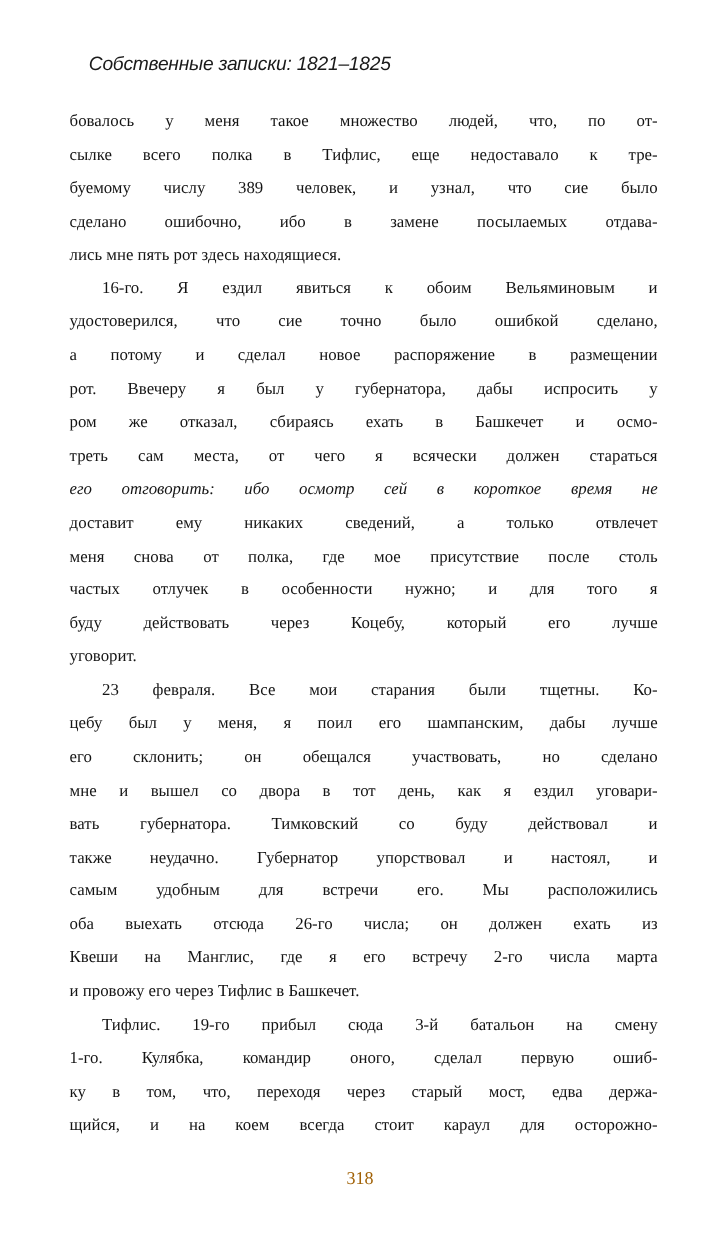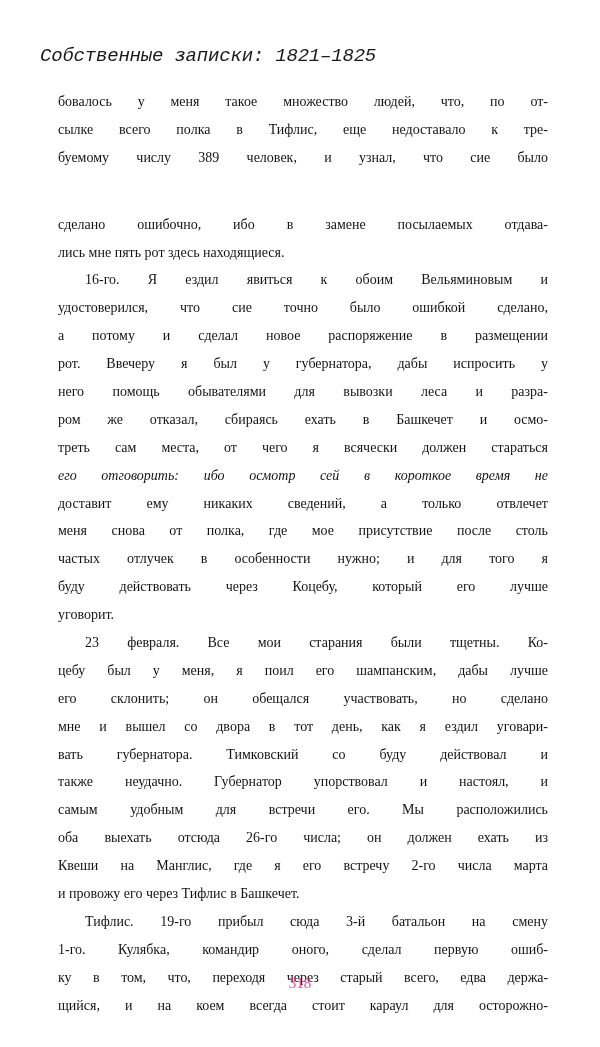--- a/index.html
+++ b/index.html
@@ -10,27 +10,27 @@
     body {
       width: 600px;
       height: 1047px;
       position: relative;
       overflow: hidden;
       color: #141414;
       font-family: "Liberation Serif", "DejaVu Serif", serif;
     }
     .page-header {
       position: absolute;
-      left: 40px;
+      left: 74px;
       top: 45px;
       font-style: italic;
-      font-size: 19px;
+      font-size: 16px;
       letter-spacing: -0.2px;
       color: #1a1a1a;
-      font-family: Liberation Mono, monospace;
+      font-family: Liberation Sans, sans-serif;
     }
     .text-block {
       position: absolute;
       left: 58px;
       top: 88px;
       width: 490px;
     }
     .line {
       display: block;
       height: 27.9px;
@@ -46,57 +46,56 @@
     .line.indent {
       padding-left: 27px;
     }
     .page-number {
       position: absolute;
       left: 0;
       width: 600px;
       top: 975px;
       text-align: center;
       font-size: 15px;
-      color: #ec4899;
+      color: #a16207;
       font-family: "Liberation Serif", serif;
     }
   </style>
 </head>
 <body>
 
 <div class="page-header">Собственные записки: 1821–1825</div>
 
 <div class="text-block" id="text-block">
     <span class="line" style="word-spacing: 2.35352px; display: block;">бовалось у меня такое множество людей, что, по от-</span>
     <span class="line" style="word-spacing: 2.27539px; display: block;">сылке всего полка в Тифлис, еще недоставало к тре-</span>
     <span class="line" style="word-spacing: 4.52734px; display: block;">буемому числу 389 человек, и узнал, что сие было</span>
-    <span class="line" style="word-spacing: 1.05469px; display: block; margin-top: 39px;">сделано ошибочно, ибо в замене посылаемых отдава-</span>
+    <span class="line" style="word-spacing: 1.05469px; display: block;">сделано ошибочно, ибо в замене посылаемых отдава-</span>
     <span class="line last">лись мне пять рот здесь находящиеся.</span>
     <span class="line indent" style="word-spacing: 3.39955px; display: block;">16-го. Я ездил явиться к обоим Вельяминовым и</span>
     <span class="line" style="word-spacing: 1.11719px; display: block;">удостоверился, что сие точно было ошибкой сделано,</span>
     <span class="line" style="word-spacing: 0.977679px; display: block;">а потому и сделал новое распоряжение в размещении</span>
     <span class="line" style="word-spacing: 2.51758px; display: block;">рот. Ввечеру я был у губернатора, дабы испросить у</span>
-    <span class="line" style="word-spacing: 1.6942px; display: block;">него помощь обывателями для вывозки леса и разра-</span>
     <span class="line" style="word-spacing: 3.78711px; display: block;">ром же отказал, сбираясь ехать в Башкечет и осмо-</span>
     <span class="line" style="word-spacing: 1.04297px; display: block;">треть сам места, от чего я всячески должен стараться</span>
     <span class="line" style="word-spacing: 2.88867px; display: block; font-style: italic;">его отговорить: ибо осмотр сей в короткое время не</span>
     <span class="line" style="word-spacing: 5.83073px; display: block;">доставит ему никаких сведений, а только отвлечет</span>
     <span class="line" style="word-spacing: 0.326172px; display: block;">меня снова от полка, где мое присутствие после столь</span>
     <span class="line" style="word-spacing: 4.25586px; display: block;">частых отлучек в особенности нужно; и для того я</span>
     <span class="line" style="word-spacing: 5.27604px; display: block;">буду действовать через Коцебу, который его лучше</span>
     <span class="line last">уговорит.</span>
     <span class="line indent" style="word-spacing: 3.39286px; display: block;">23 февраля. Все мои старания были тщетны. Ко-</span>
     <span class="line" style="word-spacing: 0.0225694px; display: block;">цебу был у меня, я поил его шампанским, дабы лучше</span>
     <span class="line" style="word-spacing: 3.94531px; display: block;">его склонить; он обещался участвовать, но сделано</span>
     <span class="line" style="word-spacing: 0.201705px; display: block;">мне и вышел со двора в тот день, как я ездил уговари-</span>
     <span class="line" style="word-spacing: 2.3151px; display: block;">вать губернатора. Тимковский со буду действовал и</span>
     <span class="line" style="word-spacing: 1.03125px; display: block;">также неудачно. Губернатор упорствовал и настоял, и</span>
     <span class="line" style="word-spacing: 1.85938px; display: block;">самым удобным для встречи его. Мы расположились</span>
     <span class="line" style="word-spacing: 2.66602px; display: block;">оба выехать отсюда 26-го числа; он должен ехать из</span>
     <span class="line" style="word-spacing: 0.196181px; display: block;">Квеши на Манглис, где я его встречу 2-го числа марта</span>
     <span class="line last">и провожу его через Тифлис в Башкечет.</span>
     <span class="line indent" style="word-spacing: 1.05134px; display: block;">Тифлис. 19-го прибыл сюда 3-й батальон на смену</span>
     <span class="line" style="word-spacing: 2.0651px; display: block;">1-го. Кулябка, командир оного, сделал первую ошиб-</span>
-    <span class="line" style="word-spacing: 0px; display: block; letter-spacing: -0.0630787px;">ку в том, что, переходя через старый всего, едва держа-</span>
+    <span class="line" style="word-spacing: 0px; display: block; letter-spacing: -0.0630787px;">ку в том, что, переходя через старый мост, едва держа-</span>
     <span class="line" style="word-spacing: 1.10742px; display: block;">щийся, и на коем всегда стоит караул для осторожно-</span>
   </div>
 
 <div class="page-number">318</div>
 
 </body></html>

